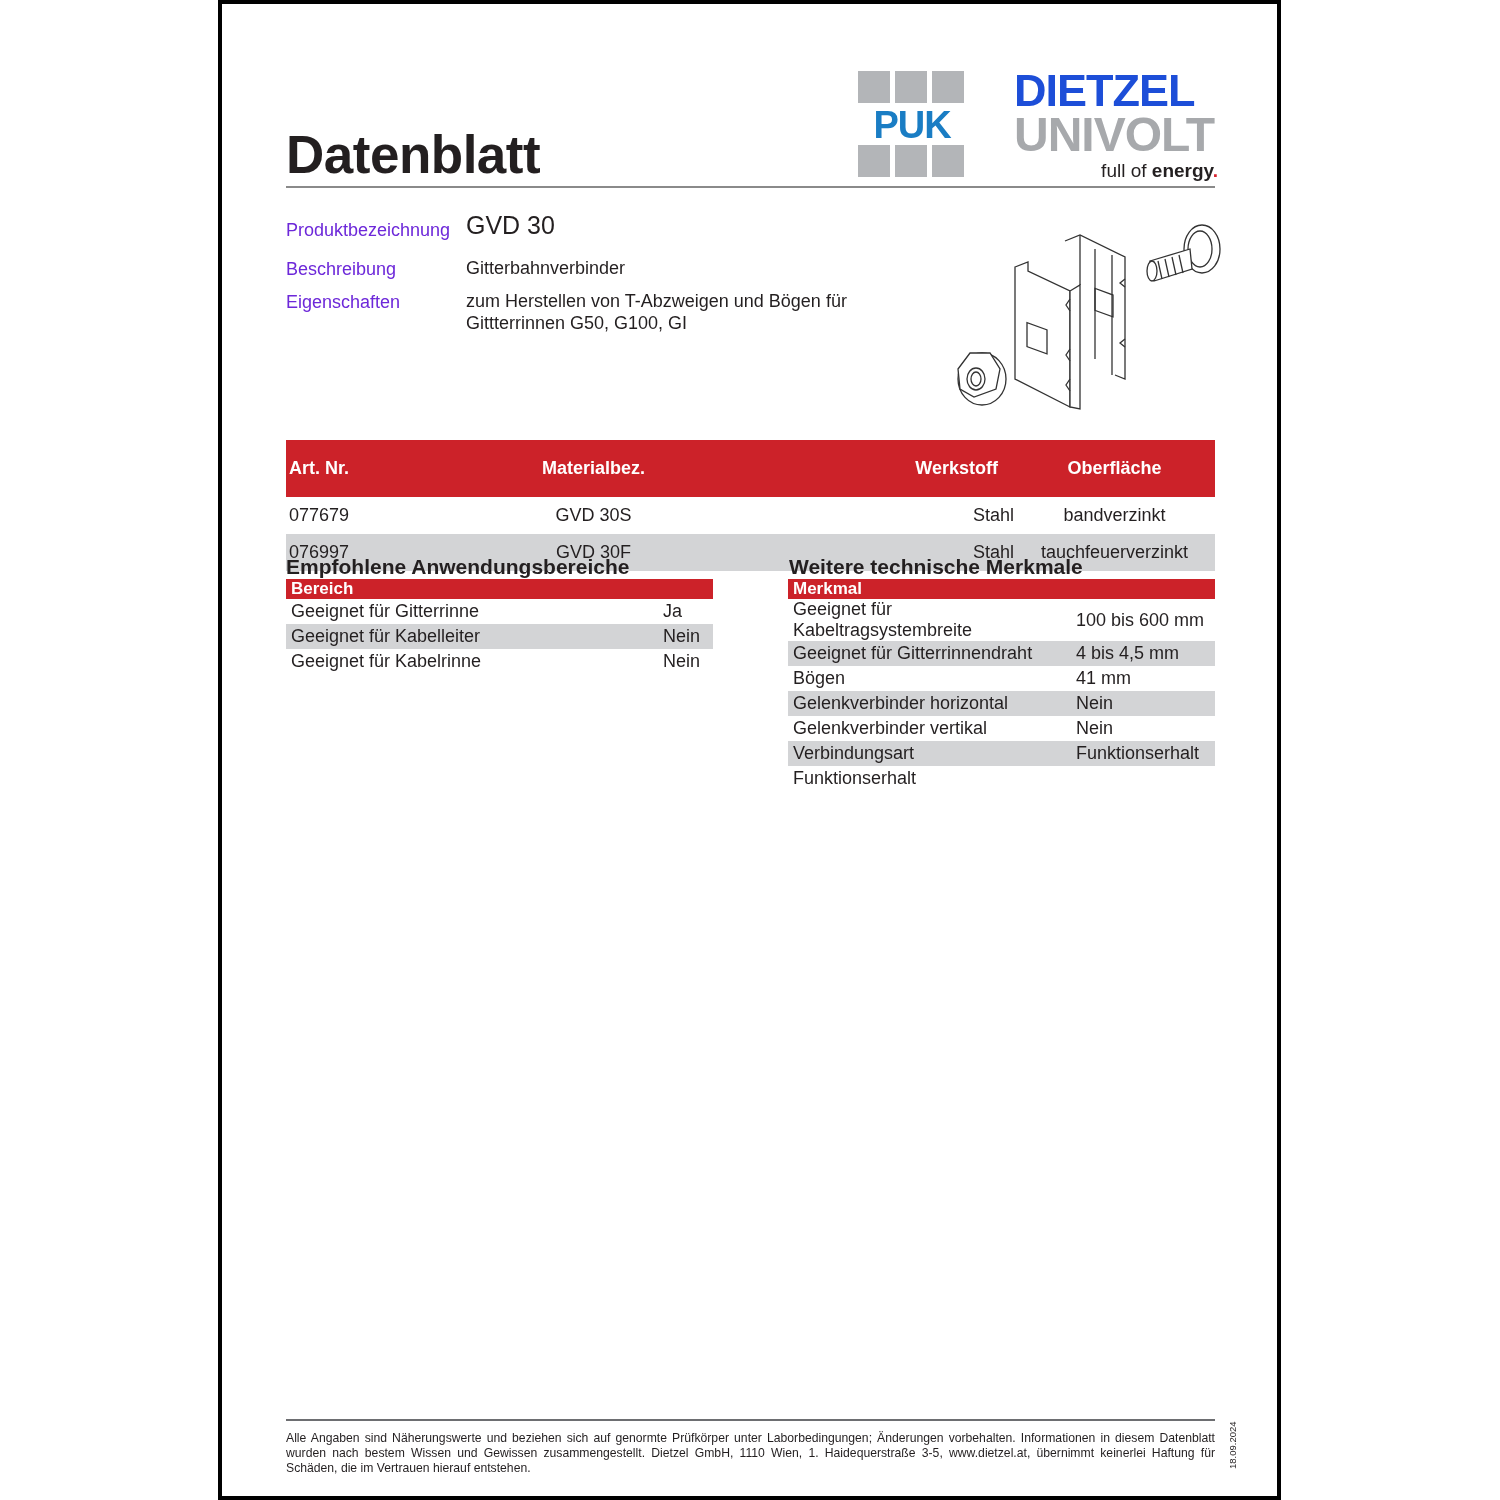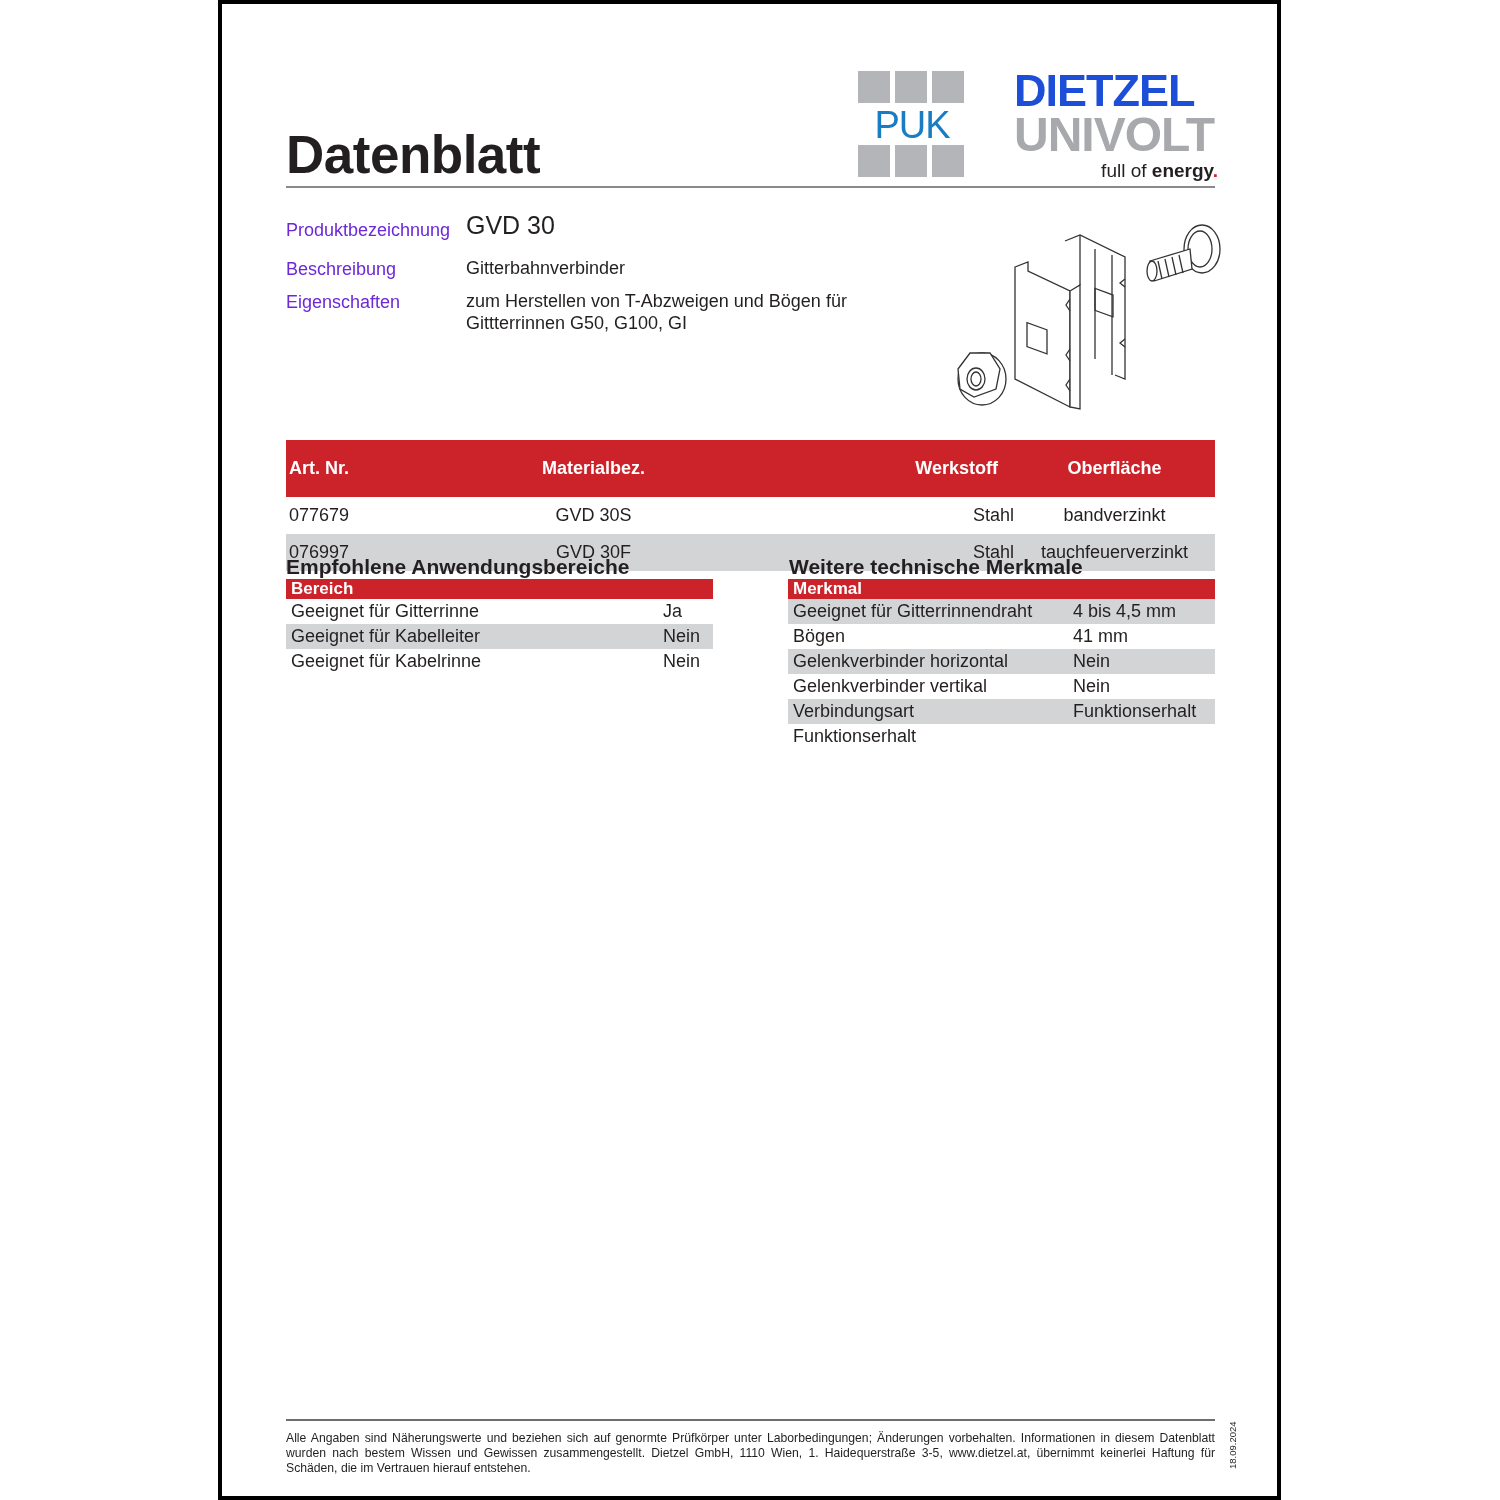--- a/index.html
+++ b/index.html
@@ -6,21 +6,21 @@
   body { width: 1500px; height: 1500px; position: relative; font-family: "Liberation Sans", sans-serif; color: #231f20; overflow: hidden; }
   .page { position: absolute; left: 218px; top: 0; width: 1055px; height: 1492px; border: 4px solid #000; background: #fff; }
   .abs { position: absolute; }
 
   .title { left: 64px; top: 120px; font-size: 53px; font-weight: bold; letter-spacing: -0.5px; color: #231f20; }
   .title-rule { left: 64px; top: 182px; width: 929px; height: 2px; background: #8a8a8a; }
 
   
   .puk { left: 636px; top: 67px; width: 108px; height: 108px; }
   .puk .sq { position: absolute; width: 32px; height: 32px; background: #b3b5b8; }
-  .puk .word { position: absolute; left: -2px; top: 36px; width: 112px; height: 36px; background: #fff; color: #1a7dc4; font-weight: 400; font-size: 38px; line-height: 36px; text-align: center; letter-spacing: -1px; }
+  .puk .word { position: absolute; left: -2px; top: 36px; width: 112px; height: 36px; background: #fff; color: #1a7dc4; font-weight: 700; font-size: 38px; line-height: 36px; text-align: center; letter-spacing: -1px; }
 
   
   .dz { left: 792px; top: 66px; width: 204px; }
   .dz .l1 { font-size: 45px; font-weight: 900; color: #1d4ed8; line-height: 42px; letter-spacing: -1px; }
   .dz .l2 { font-size: 48px; font-weight: 900; color: #a7a9ac; line-height: 46px; letter-spacing: -1px; }
   .dz .l3 { text-align: right; font-size: 19px; color: #231f20; line-height: 22px; margin-top: 2px; }
   .dz .l3 b { font-weight: 900; }
   .dz .l3 .dot { color: #d6202c; font-weight: 900; }
 
   
@@ -176,20 +176,24 @@
   </table>
 
   <div class="abs sec-title" style="left:567px;top:551px">Weitere technische Merkmale</div>
   <table class="abs sub" style="left:566px;top:575px;width:427px">
     <thead>
       <tr>
           <th colspan="2">Merkmal</th>
         </tr>
     </thead>
     <tbody>
+      <tr>
+        <td style="width:278px">Geeignet für Kabeltragsystembreite</td>
+        <td>100 bis 600 mm</td>
+      </tr>
       <tr class="alt">
         <td>Geeignet für Gitterrinnendraht</td>
         <td>4 bis 4,5 mm</td>
       </tr>
       <tr>
         <td>Bögen</td>
         <td>41 mm</td>
       </tr>
       <tr class="alt">
         <td>Gelenkverbinder horizontal</td>

